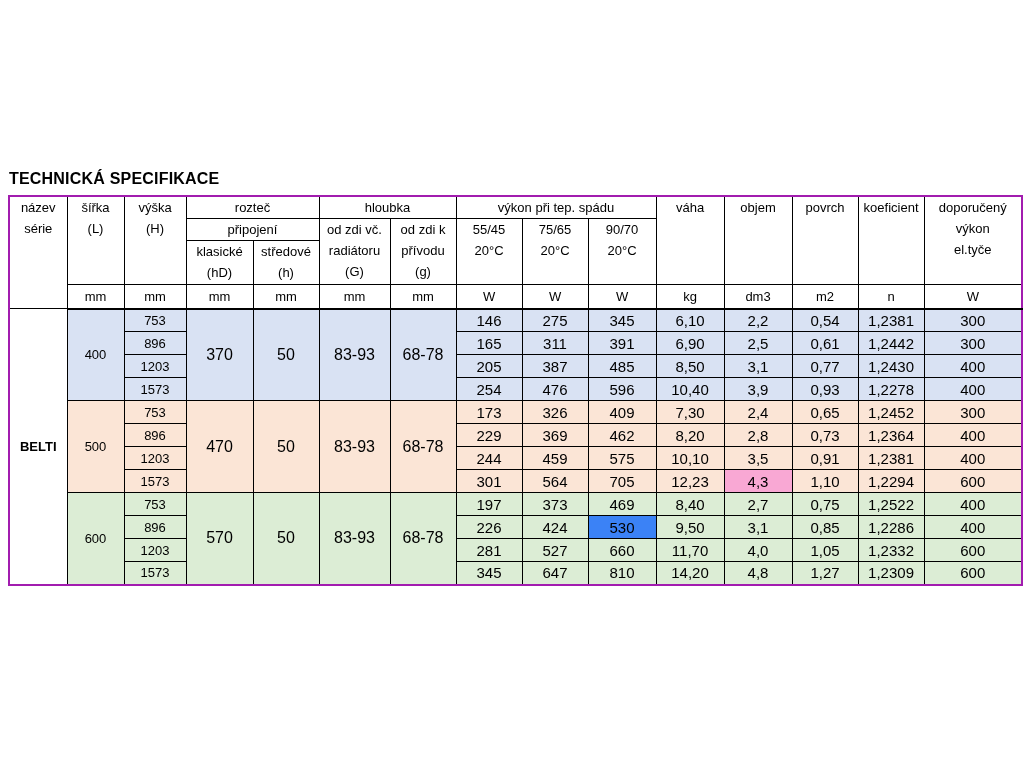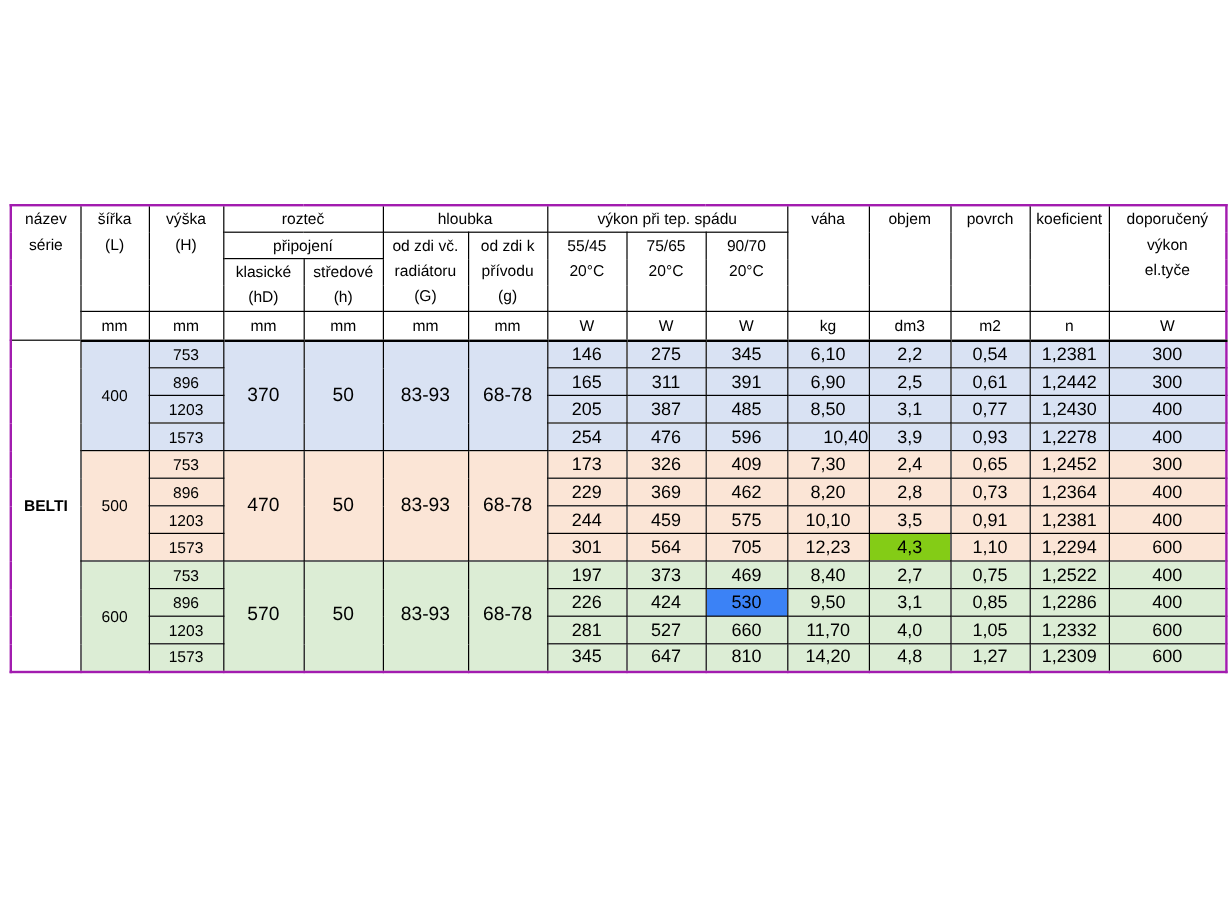--- a/index.html
+++ b/index.html
@@ -35,20 +35,21 @@
   tbody tr { height: 23px; }
   td.small { font-size: 13px; }
   td.big   { font-size: 16px; }
   td.val   { font-size: 15px; }
   td.serie { font-size: 13px; font-weight: bold; background: #ffffff; }
 </style>
 </head>
 <body>
 
 <div class="page">
+  <h1 class="title">TECHNICKÁ SPECIFIKACE</h1>
 
   <table>
     <colgroup>
       <col style="width:58px">
         <col style="width:57px">
         <col style="width:62px">
       <col style="width:67px">
         <col style="width:66px">
         <col style="width:71px">
       <col style="width:66px">
@@ -157,21 +158,21 @@
           <td class="val" style="background: rgb(217, 226, 243);">3,1</td>
           <td class="val" style="background: rgb(217, 226, 243);">0,77</td>
           <td class="val" style="background: rgb(217, 226, 243);">1,2430</td>
           <td class="val" style="background: rgb(217, 226, 243);">400</td>
         </tr>
         <tr>
           <td class="small" style="background: rgb(217, 226, 243);">1573</td>
           <td class="val" style="background: rgb(217, 226, 243);">254</td>
           <td class="val" style="background: rgb(217, 226, 243);">476</td>
           <td class="val" style="background: rgb(217, 226, 243);">596</td>
-          <td class="val" style="background: rgb(217, 226, 243); text-align: right;">10,40</td>
+          <td class="val" style="background: rgb(217, 226, 243);">10,40</td>
           <td class="val" style="background: rgb(217, 226, 243);">3,9</td>
           <td class="val" style="background: rgb(217, 226, 243);">0,93</td>
           <td class="val" style="background: rgb(217, 226, 243);">1,2278</td>
           <td class="val" style="background: rgb(217, 226, 243);">400</td>
         </tr>
         <tr>
           <td class="small" rowspan="4" style="background: rgb(251, 229, 214);">500</td>
           <td class="small" style="background: rgb(251, 229, 214);">753</td>
           <td class="big" rowspan="4" style="background: rgb(251, 229, 214);">470</td>
           <td class="big" rowspan="4" style="background: rgb(251, 229, 214);">50</td>
@@ -207,21 +208,21 @@
           <td class="val" style="background: rgb(251, 229, 214);">0,91</td>
           <td class="val" style="background: rgb(251, 229, 214);">1,2381</td>
           <td class="val" style="background: rgb(251, 229, 214);">400</td>
         </tr>
         <tr>
           <td class="small" style="background: rgb(251, 229, 214);">1573</td>
           <td class="val" style="background: rgb(251, 229, 214);">301</td>
           <td class="val" style="background: rgb(251, 229, 214);">564</td>
           <td class="val" style="background: rgb(251, 229, 214);">705</td>
           <td class="val" style="background: rgb(251, 229, 214);">12,23</td>
-          <td class="val" style="background: #84cc16;">4,3</td>
+          <td class="val" style="background: #f9a8d4;">4,3</td>
           <td class="val" style="background: rgb(251, 229, 214);">1,10</td>
           <td class="val" style="background: rgb(251, 229, 214);">1,2294</td>
           <td class="val" style="background: rgb(251, 229, 214);">600</td>
         </tr>
         <tr>
           <td class="small" rowspan="4" style="background: rgb(220, 237, 213);">600</td>
           <td class="small" style="background: rgb(220, 237, 213);">753</td>
           <td class="big" rowspan="4" style="background: rgb(220, 237, 213);">570</td>
           <td class="big" rowspan="4" style="background: rgb(220, 237, 213);">50</td>
           <td class="big" rowspan="4" style="background: rgb(220, 237, 213);">83-93</td>

